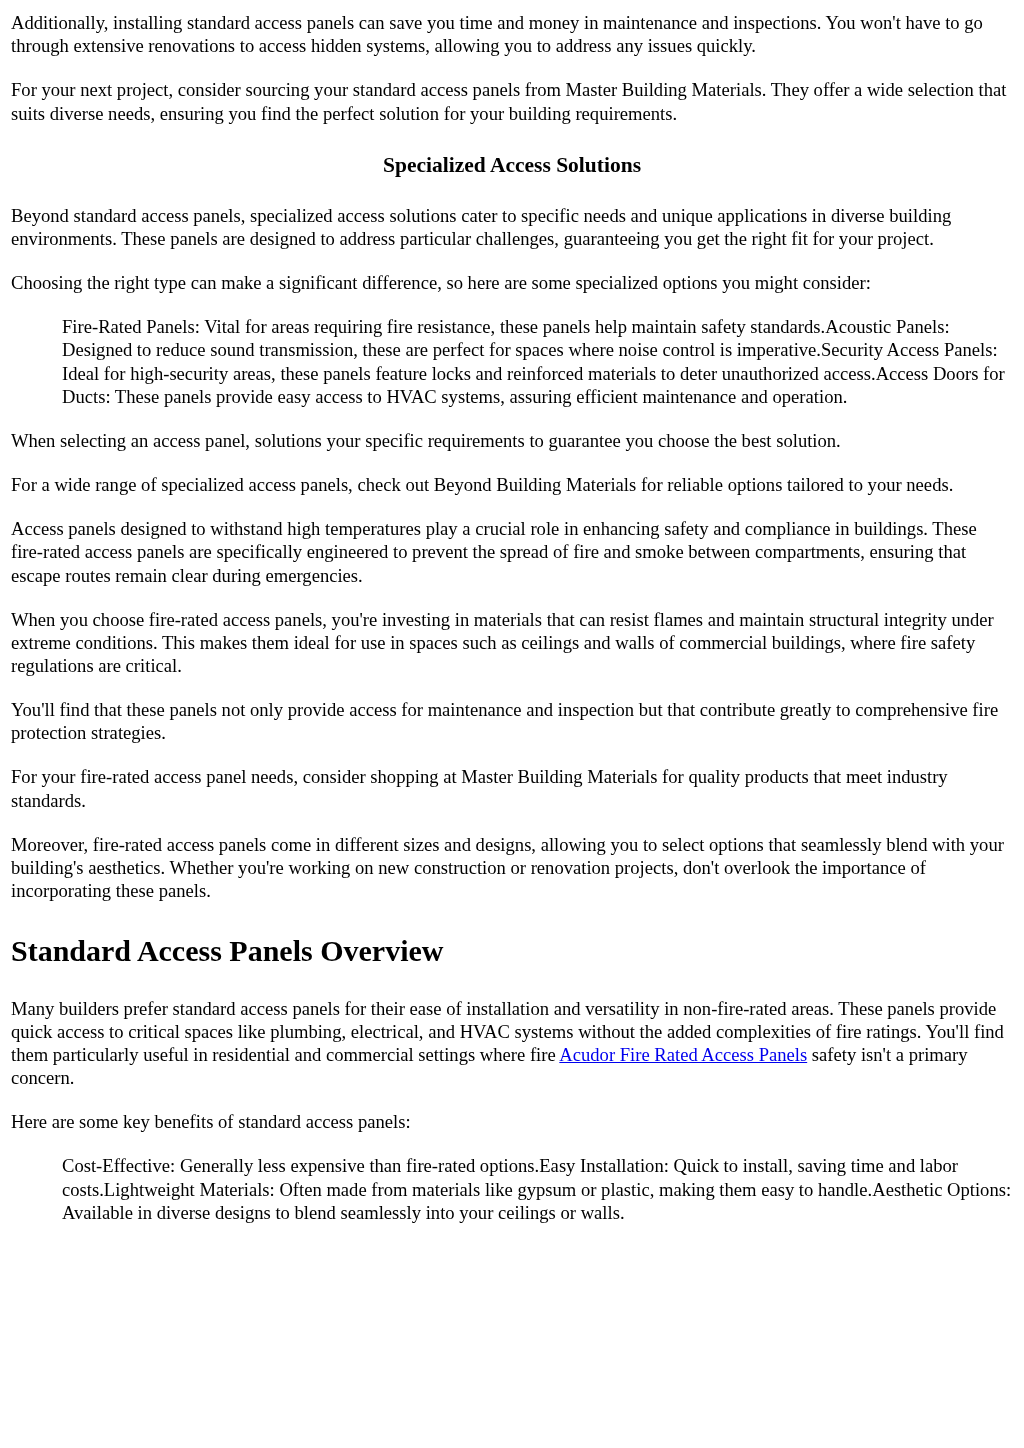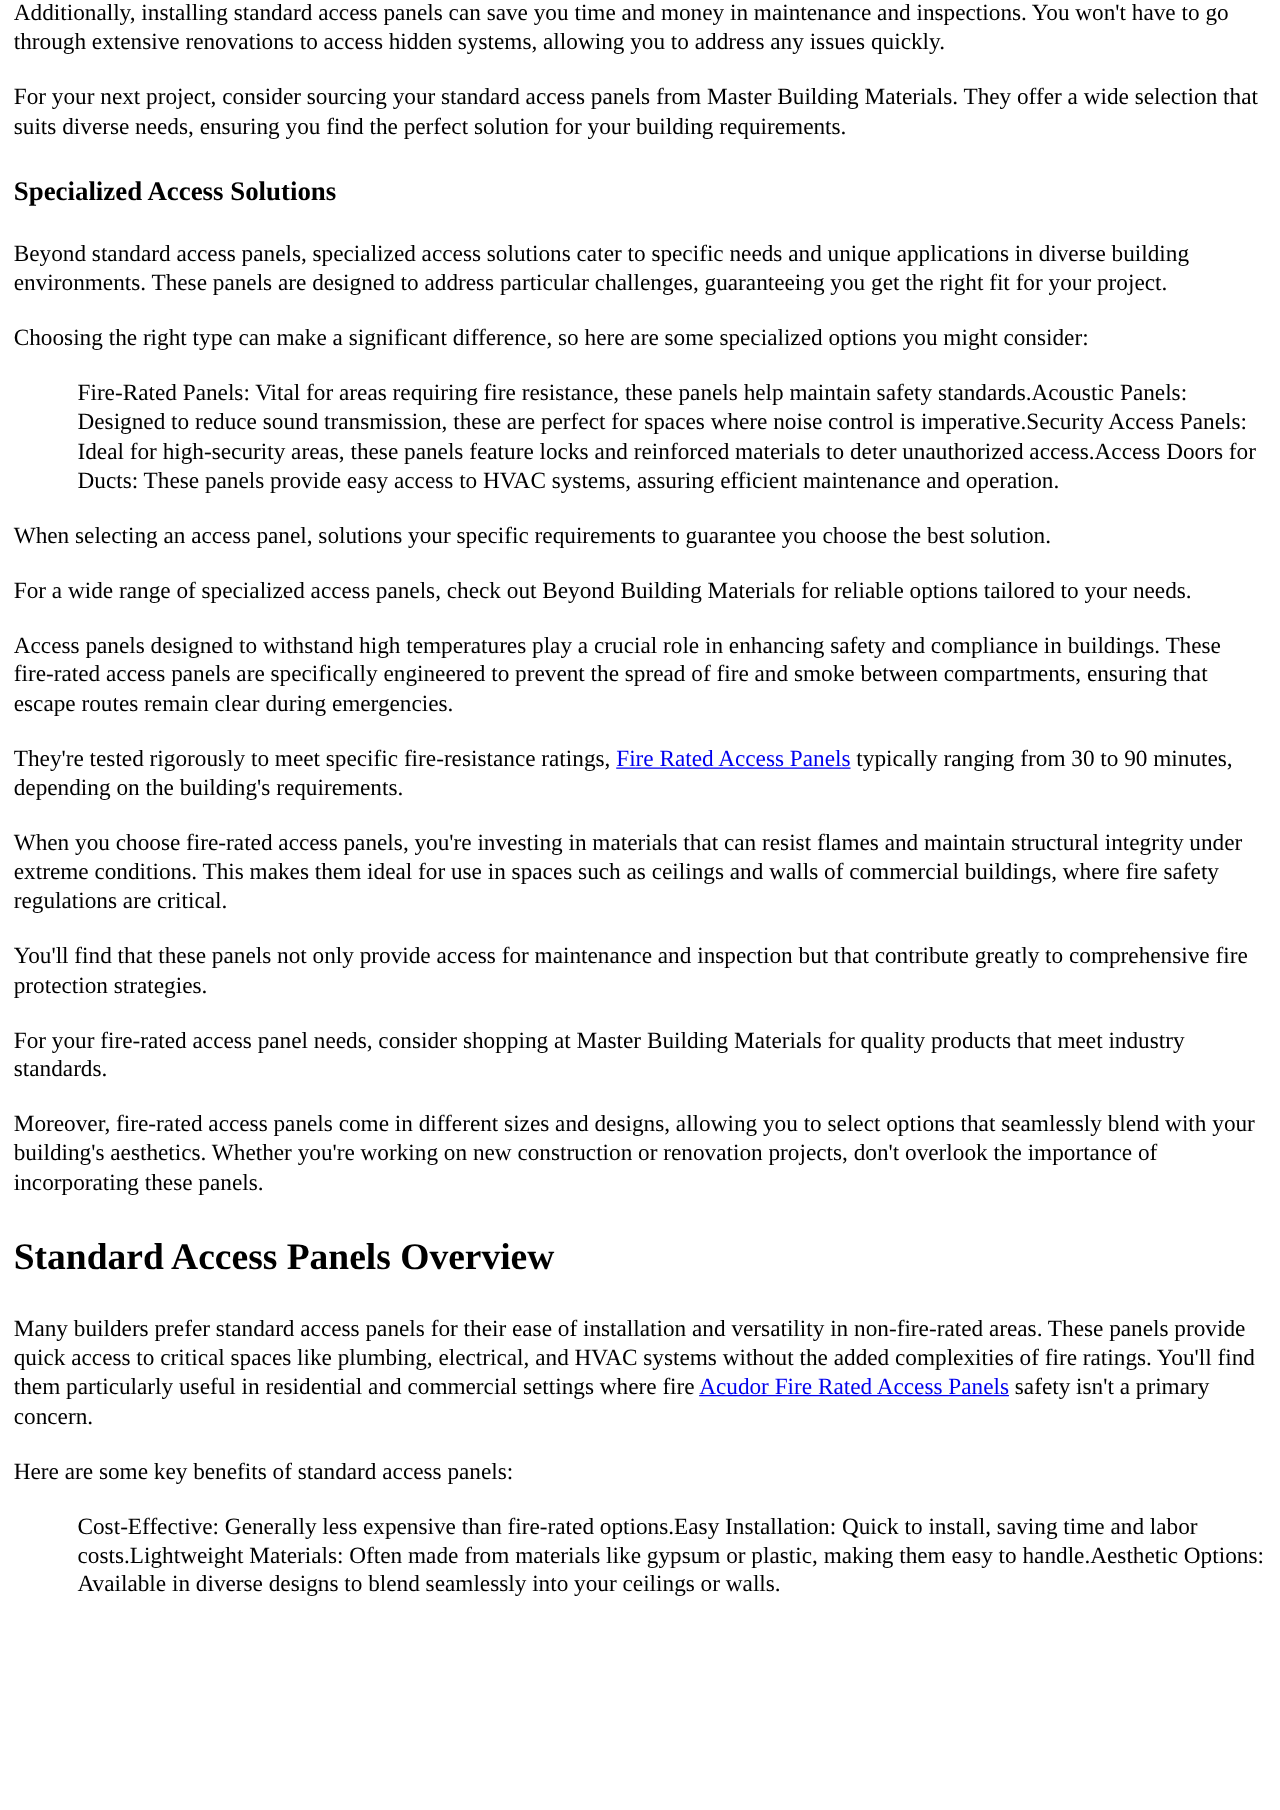--- a/index.html
+++ b/index.html
@@ -11,31 +11,32 @@
       width: 1024px;
       height: 1448px;
       overflow: hidden;
       font-family: "Liberation Serif", "DejaVu Serif", serif;
       font-size: 18.6px;
       line-height: 23.3px;
       color: #000000;
     }
     .page {
       position: relative;
-      padding: 0 11px 0 11px;
+      padding: 12px 11px 0 11px;
       margin-top: -1px;
     }
     p {
       margin: 0 0 20.7px 0;
     }
     h3 {
       font-size: 21.5px;
       font-weight: bold;
       margin: 27px 0 26px 0;
       line-height: 26px;
+      text-align: center;
     }
     h2 {
       font-size: 30px;
       font-weight: bold;
       line-height: 36px;
       margin: 30px 0 28px 0;
     }
     .list-block {
       margin: 0 0 20.7px 51px;
     }
@@ -53,21 +54,20 @@
   <p>For your next project, consider sourcing your standard access panels from Master Building Materials. They offer a wide selection that suits diverse needs, ensuring you find the perfect solution for your building requirements.</p>
 
   <h3>Specialized Access Solutions</h3>
   <p>Beyond standard access panels, specialized access solutions cater to specific needs and unique applications in diverse building environments. These panels are designed to address particular challenges, guaranteeing you get the right fit for your project.</p>
   <p>Choosing the right type can make a significant difference, so here are some specialized options you might consider:</p>
   <div class="list-block"><span>Fire-Rated Panels: Vital for areas requiring fire resistance, these panels help maintain safety standards.</span><span>Acoustic Panels: Designed to reduce sound transmission, these are perfect for spaces where noise control is imperative.</span><span>Security Access Panels: Ideal for high-security areas, these panels feature locks and reinforced materials to deter unauthorized access.</span><span>Access Doors for Ducts: These panels provide easy access to HVAC systems, assuring efficient maintenance and operation.</span></div>
   <p>When selecting an access panel, solutions your specific requirements to guarantee you choose the best solution.</p>
   <p>For a wide range of specialized access panels, check out Beyond Building Materials for reliable options tailored to your needs.</p>
 
   <p>Access panels designed to withstand high temperatures play a crucial role in enhancing safety and compliance in buildings. These fire-rated access panels are specifically engineered to prevent the spread of fire and smoke between compartments, ensuring that escape routes remain clear during emergencies.</p>
-  <p><span>They're tested rigorously to meet specific fire-resistance ratings, </span><a href="#">Fire Rated Access Panels</a><span> typically ranging from 30 to 90 minutes, depending on the building's requirements.</span></p>
   <p>When you choose fire-rated access panels, you're investing in materials that can resist flames and maintain structural integrity under extreme conditions. This makes them ideal for use in spaces such as ceilings and walls of commercial buildings, where fire safety regulations are critical.</p>
   <p>You'll find that these panels not only provide access for maintenance and inspection but that contribute greatly to comprehensive fire protection strategies.</p>
   <p>For your fire-rated access panel needs, consider shopping at Master Building Materials for quality products that meet industry standards.</p>
   <p>Moreover, fire-rated access panels come in different sizes and designs, allowing you to select options that seamlessly blend with your building's aesthetics. Whether you're working on new construction or renovation projects, don't overlook the importance of incorporating these panels.</p>
 
   <h2>Standard Access Panels Overview</h2>
   <p><span>Many builders prefer standard access panels for their ease of installation and versatility in non-fire-rated areas. These panels provide quick access to critical spaces like plumbing, electrical, and HVAC systems without the added complexities of fire ratings. You'll find them particularly useful in residential and commercial settings where fire </span><a href="#">Acudor Fire Rated Access Panels</a><span> safety isn't a primary concern.</span></p>
   <p>Here are some key benefits of standard access panels:</p>
   <div class="list-block"><span>Cost-Effective: Generally less expensive than fire-rated options.</span><span>Easy Installation: Quick to install, saving time and labor costs.</span><span>Lightweight Materials: Often made from materials like gypsum or plastic, making them easy to handle.</span><span>Aesthetic Options: Available in diverse designs to blend seamlessly into your ceilings or walls.</span></div>
 

